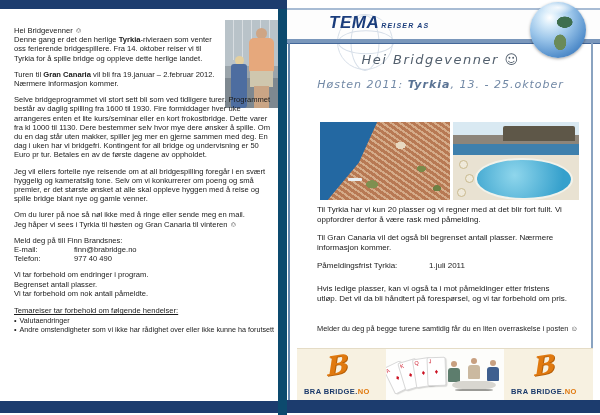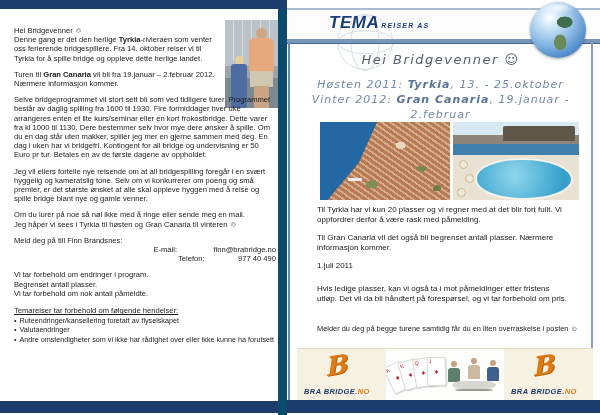--- a/index.html
+++ b/index.html
@@ -7,21 +7,21 @@
   .canvas{position:relative;width:600px;height:415px;background:#0c4a6e;}
   .top-bar{position:absolute;left:0;top:0;width:600px;height:9px;background:#1c3c6e;}
 
   
   .page-left{position:absolute;left:0;top:9px;width:278px;height:406px;background:#fff;}
   .lp-body{position:absolute;left:14px;top:17px;width:262px;font-size:7.6px;line-height:9.2px;}
   .lp-p{margin:0 0 7px 0;}
   .lp-intro{width:206px;}
   .lp-greeting{margin:0;}
   b{font-weight:bold;}
-  .ct-row{display:flex;justify-content:flex-end;}
+  .ct-row{display:flex;}
   .ct-label{width:60px;flex:none;}
   .cond-head{text-decoration:underline;margin:8px 0 1px 0;}
   .cond-list{margin:0;font-size:7.2px;white-space:nowrap;}
   .cond-item{margin:0;}
   .bullet{margin-right:3px;}
   .photo-man{position:absolute;left:225px;top:11px;width:53px;height:88px;overflow:hidden;
     background:linear-gradient(#b9c3c9 0 46px,#9aa4aa 46px 58px,#7e8890 58px 88px);}
   .photo-man .masts{position:absolute;left:0;top:0;width:100%;height:40px;opacity:.55;
     background:repeating-linear-gradient(90deg,transparent 0 8px,rgba(255,255,255,.8) 8px 9px);}
   .man-head{position:absolute;right:11px;top:8px;width:11px;height:11px;border-radius:50%;background:#cfa584;}
@@ -87,21 +87,21 @@
   .dl-row{display:flex;margin:3px 0 13px 0;}
   .dl-label{width:112px;flex:none;}
   .rp-p-waitlist{margin-bottom:21px;}
   .rp-bonus{font-size:7.4px;white-space:nowrap;}
 
   .rp-footer{position:absolute;left:10px;top:348px;width:296px;height:52px;background:#f7f1e1;
     border-top:1px solid #e5dcc6;display:flex;align-items:center;}
   .bb-logo{width:89px;height:52px;position:relative;flex:none;}
   .bb-glyph{position:absolute;left:30px;top:1px;font-family:"DejaVu Serif", serif;font-style:italic;font-weight:bold;
     font-size:26px;color:#e0790f;transform:rotate(-10deg) skewX(-8deg);text-shadow:1px 1px 0 #b55f08;}
-  .bb-text{position:absolute;left:7px;bottom:5px;font-size:7.5px;font-weight:bold;font-style:italic;
+  .bb-text{position:absolute;left:7px;bottom:5px;font-size:7.5px;font-weight:bold;
     color:#1b3a6b;letter-spacing:.4px;white-space:nowrap;}
   .bb-text .no{color:#e0790f;}
   .cards-art{width:118px;height:52px;position:relative;flex:none;background:#fdfdfb;overflow:hidden;}
   .card{position:absolute;width:15px;height:25px;background:#ffffff;border:1px solid #d8d8d8;border-radius:2px;
     color:#cc1122;font-size:5.5px;line-height:1;padding:1px;box-shadow:1px 1px 1px rgba(0,0,0,.15);}
   .card .pip{display:block;font-size:7px;margin-top:3px;text-align:center;}
   .card1{left:2px;top:14px;transform:rotate(-26deg);}
   .card2{left:15px;top:11px;transform:rotate(-17deg);}
   .card3{left:28px;top:9px;transform:rotate(-9deg);}
   .card4{left:41px;top:8px;transform:rotate(-2deg);}
@@ -148,21 +148,20 @@
       </div>
       <div class="ct-row lp-p">
         <span class="ct-label">Telefon:</span>
         <span>977 40 490</span>
       </div>
       <div>Vi tar forbehold om endringer i program.</div>
       <div>Begrenset antall plasser.</div>
       <div>Vi tar forbehold om nok antall påmeldte.</div>
       <div class="cond-head">Temareiser tar forbehold om følgende hendelser:</div>
       <div class="cond-list">
-        <div class="cond-item"><span class="bullet">•</span><span>Ruteendringer/kansellering foretatt av flyselskapet</span></div>
         <div class="cond-item"><span class="bullet">•</span><span>Valutaendringer</span></div>
         <div class="cond-item"><span class="bullet">•</span><span>Andre omstendigheter som vi ikke har rådighet over eller ikke kunne ha forutsett</span></div>
       </div>
     </div>
     <div class="lp-bottom-bar"></div>
   </div>
 
   <div class="page-right">
     <div class="rp-rule-top"></div>
     <div class="rp-header">
@@ -175,39 +174,39 @@
       <span class="tema-name">TEMA</span><span class="tema-suffix">REISER AS</span>
     </div>
     <div class="globe-img"></div>
     <div class="rp-rule-bottom"></div>
     <div class="rp-border-left"></div>
     <div class="rp-border-right"></div>
 
     <div class="script-block">
       <div class="script-greeting">Hei Bridgevenner ☺</div>
       <div class="script-line"><span>Høsten 2011: </span><b>Tyrkia</b><span>, 13. - 25.oktober</span></div>
-      <div class="script-line"><span>Vinter 2012: </span><b>Gran Canaria</b><span>, 19.januar - 2.februar</span></div>
     </div>
 
     <div class="photo-town">
       <div class="land"></div>
       <div class="boat"></div>
     </div>
     <div class="photo-pool">
       <div class="hotel"></div>
       <div class="pool"></div>
       <div class="umb1"></div>
       <div class="umb2"></div>
       <div class="umb3"></div>
     </div>
 
     <div class="rp-text">
       <p class="rp-p">Til Tyrkia har vi kun 20 plasser og vi regner med at det blir fort fullt. Vi oppfordrer derfor å være rask med påmelding.</p>
       <p class="rp-p">Til Gran Canaria vil det også bli begrenset antall plasser. Nærmere informasjon kommer.</p>
       <div class="dl-row">
+        <span class="dl-label">Påmeldingsfrist Tyrkia:</span>
         <span>1.juli 2011</span>
       </div>
       <p class="rp-p rp-p-waitlist">Hvis ledige plasser, kan vi også ta i mot påmeldinger etter fristens utløp. Det vil da bli håndtert på forespørsel, og vi tar forbehold om pris.</p>
       <p class="rp-p rp-bonus">Melder du deg på begge turene samtidig får du en liten overraskelse i posten ☺</p>
     </div>
 
     <div class="rp-footer">
       <div class="bb-logo">
         <div class="bb-glyph">B</div>
         <div class="bb-text"><span>BRA BRIDGE.</span><span class="no">NO</span></div>

